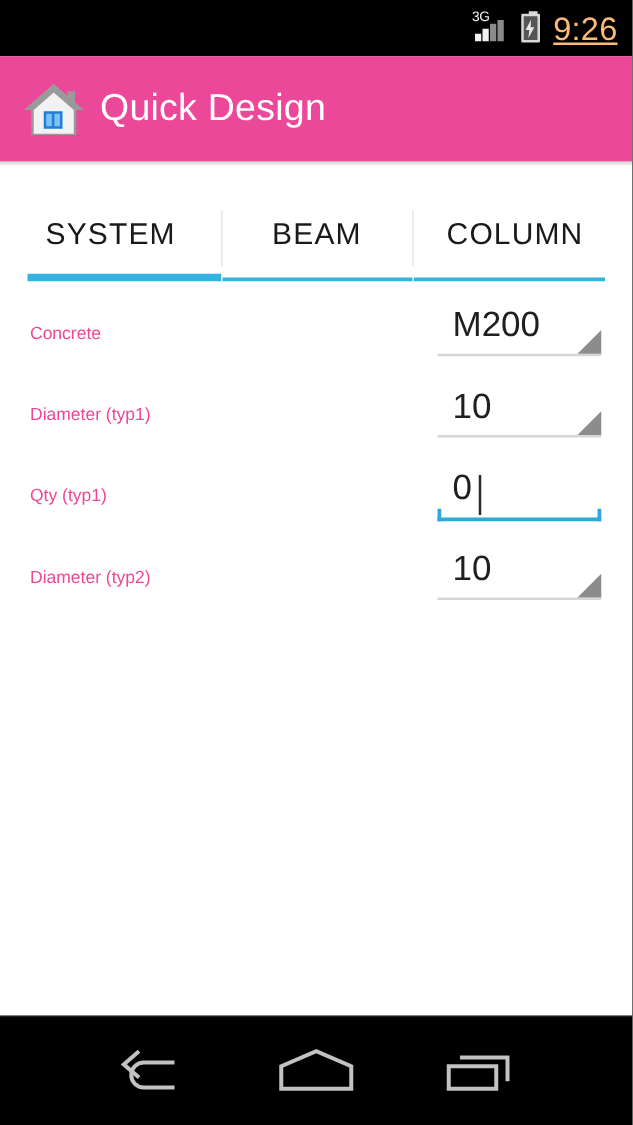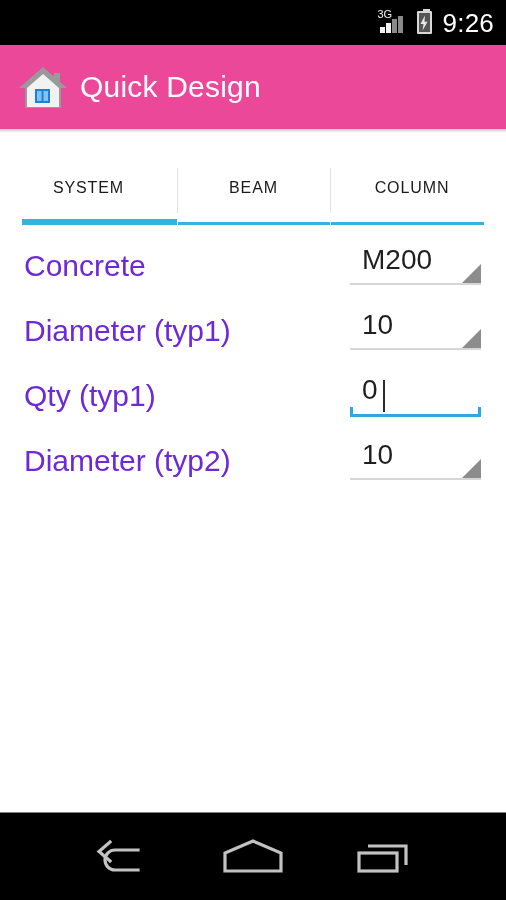--- a/index.html
+++ b/index.html
@@ -88,26 +88,27 @@
   }
   .battery .bolt {
     position: absolute;
     left: 50%;
     top: 50%;
     transform: translate(-50%, -50%);
     width: 9px;
     height: 15px;
   }
   #clock {
-    color: #ffffff;
+    color: #fdba74;
     font-size: 26px;
     line-height: 26px;
     font-weight: normal;
     letter-spacing: 0.2px;
     padding-left: 2px;
+    text-decoration: underline;
   }
 
   
   #action-bar {
     position: absolute;
     left: 0; top: 45px;
     width: 506px;
     height: 84px;
     background: #ec4899;
     display: flex;
@@ -146,21 +147,21 @@
     position: absolute;
     top: 0;
     height: 100px;
     box-sizing: border-box;
     display: flex;
     align-items: center;
     justify-content: center;
     cursor: pointer;
   }
   .tab-label {
-    font-size: 16px;
+    font-size: 24px;
     letter-spacing: 0.9px;
     color: #1a1a1a;
     font-weight: normal;
     margin-top: 10px;
   }
   .tab-divider {
     position: absolute;
     top: 35px;
     width: 1px;
     height: 45px;
@@ -188,22 +189,22 @@
   }
   .row {
     position: relative;
     height: 65px;
   }
   .row-label {
     position: absolute;
     left: 24px;
     top: 50%;
     transform: translateY(-50%);
-    font-size: 30px;
-    color: #6d28d9;
+    font-size: 14px;
+    color: #ec4899;
     white-space: nowrap;
   }
   .field {
     position: absolute;
     left: 350px;
     width: 131px;
     top: 50%;
     transform: translateY(-50%);
     height: 50px;
   }

